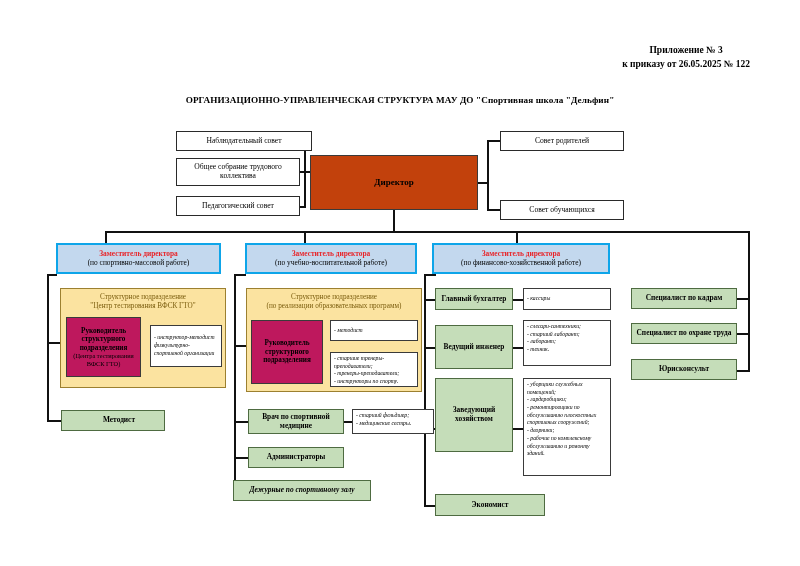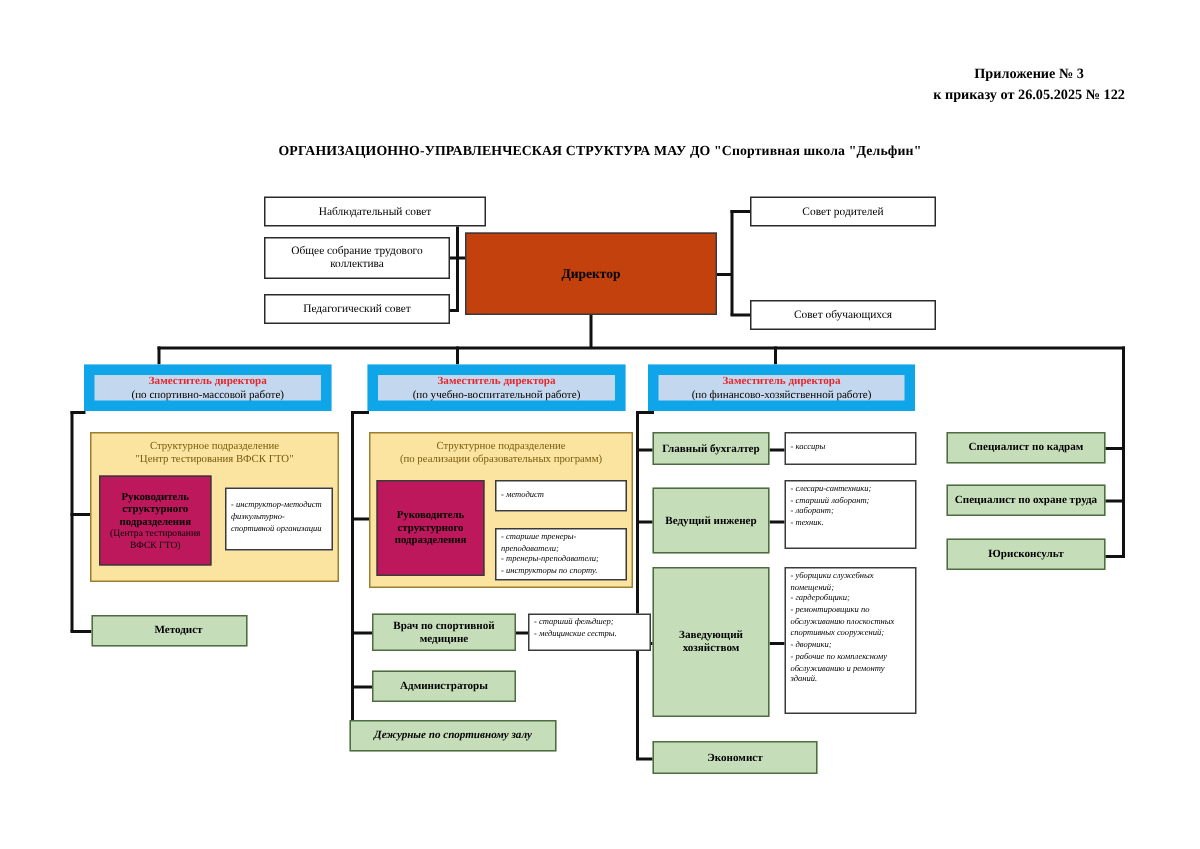--- a/index.html
+++ b/index.html
@@ -33,21 +33,21 @@
     display:flex;align-items:center;justify-content:center;
     text-align:center;
     padding:1px 3px;
     line-height:1.18;
     background:#fff;
     z-index:3;
   }
   .node .lines{width:100%;}
   .n-plain{background:#ffffff;font-size:7.6px;}
   .n-director{background:#c2410c;border:1px solid #3a3a3a;font-size:9px;font-weight:bold;}
-  .n-deputy{background:#c3d8ee;border:7px solid #0ea5e9;font-size:7.4px;}
+  .n-deputy{background:#c3d8ee;border:2px solid #0ea5e9;font-size:7.4px;}
   .n-deputy .hl{color:#e8262b;font-weight:bold;display:block;}
   .panel-unit{
     position:absolute;box-sizing:border-box;
     background:#fbe3a0;border:1px solid #9c8030;
     z-index:2;
   }
   .panel-title{
     text-align:center;font-size:7.2px;font-weight:normal;
     color:#7a5c0d;line-height:1.25;padding:4px 4px 0 4px;
   }
@@ -73,21 +73,21 @@
 
 <div class="page">
 
   <div class="doc-header">
     <div>Приложение № 3</div>
     <div>к приказу от 26.05.2025 № 122</div>
   </div>
 
   <div class="doc-title">ОРГАНИЗАЦИОННО-УПРАВЛЕНЧЕСКАЯ СТРУКТУРА МАУ ДО "Спортивная школа "Дельфин"</div>
 
-  <div class="node n-plain" style="left:176px;top:131px;width:148px;height:20px;">
+  <div class="node n-plain" style="left:176px;top:131px;width:136px;height:20px;">
     <span>Наблюдательный совет</span>
   </div>
   <div class="node n-plain" style="left:176px;top:158px;width:124px;height:28px;">
     <span>Общее собрание трудового коллектива</span>
   </div>
   <div class="node n-plain" style="left:176px;top:196px;width:124px;height:20px;">
     <span>Педагогический совет</span>
   </div>
 
   <div class="node n-plain" style="left:500px;top:131px;width:124px;height:20px;">
@@ -228,21 +228,21 @@
     <span>Ведущий инженер</span>
   </div>
   <div class="node n-list n-list-up" style="left:523px;top:320px;width:88px;height:46px;white-space:pre-line;">
     <span>- слесари-сантехники;
 - старший лаборант;
 - лаборант;
 - техник.</span>
   </div>
   <div class="ln lnh-b" style="left:513px;top:347px;width:11px;"></div>
 
-  <div class="node n-green" style="left:435px;top:378px;width:78px;height:100px;">
+  <div class="node n-green" style="left:435px;top:378px;width:78px;height:74px;">
     <span>Заведующий хозяйством</span>
   </div>
   <div class="node n-list n-list-up" style="left:523px;top:378px;width:88px;height:98px;white-space:pre-line;">
     <span>- уборщики служебных помещений;
 - гардеробщики;
 - ремонтировщики по обслуживанию плоскостных спортивных сооружений;
 - дворники;
 - рабочие по комплексному обслуживанию и ремонту зданий.</span>
   </div>
   <div class="ln lnh-b" style="left:513px;top:428px;width:11px;"></div>

